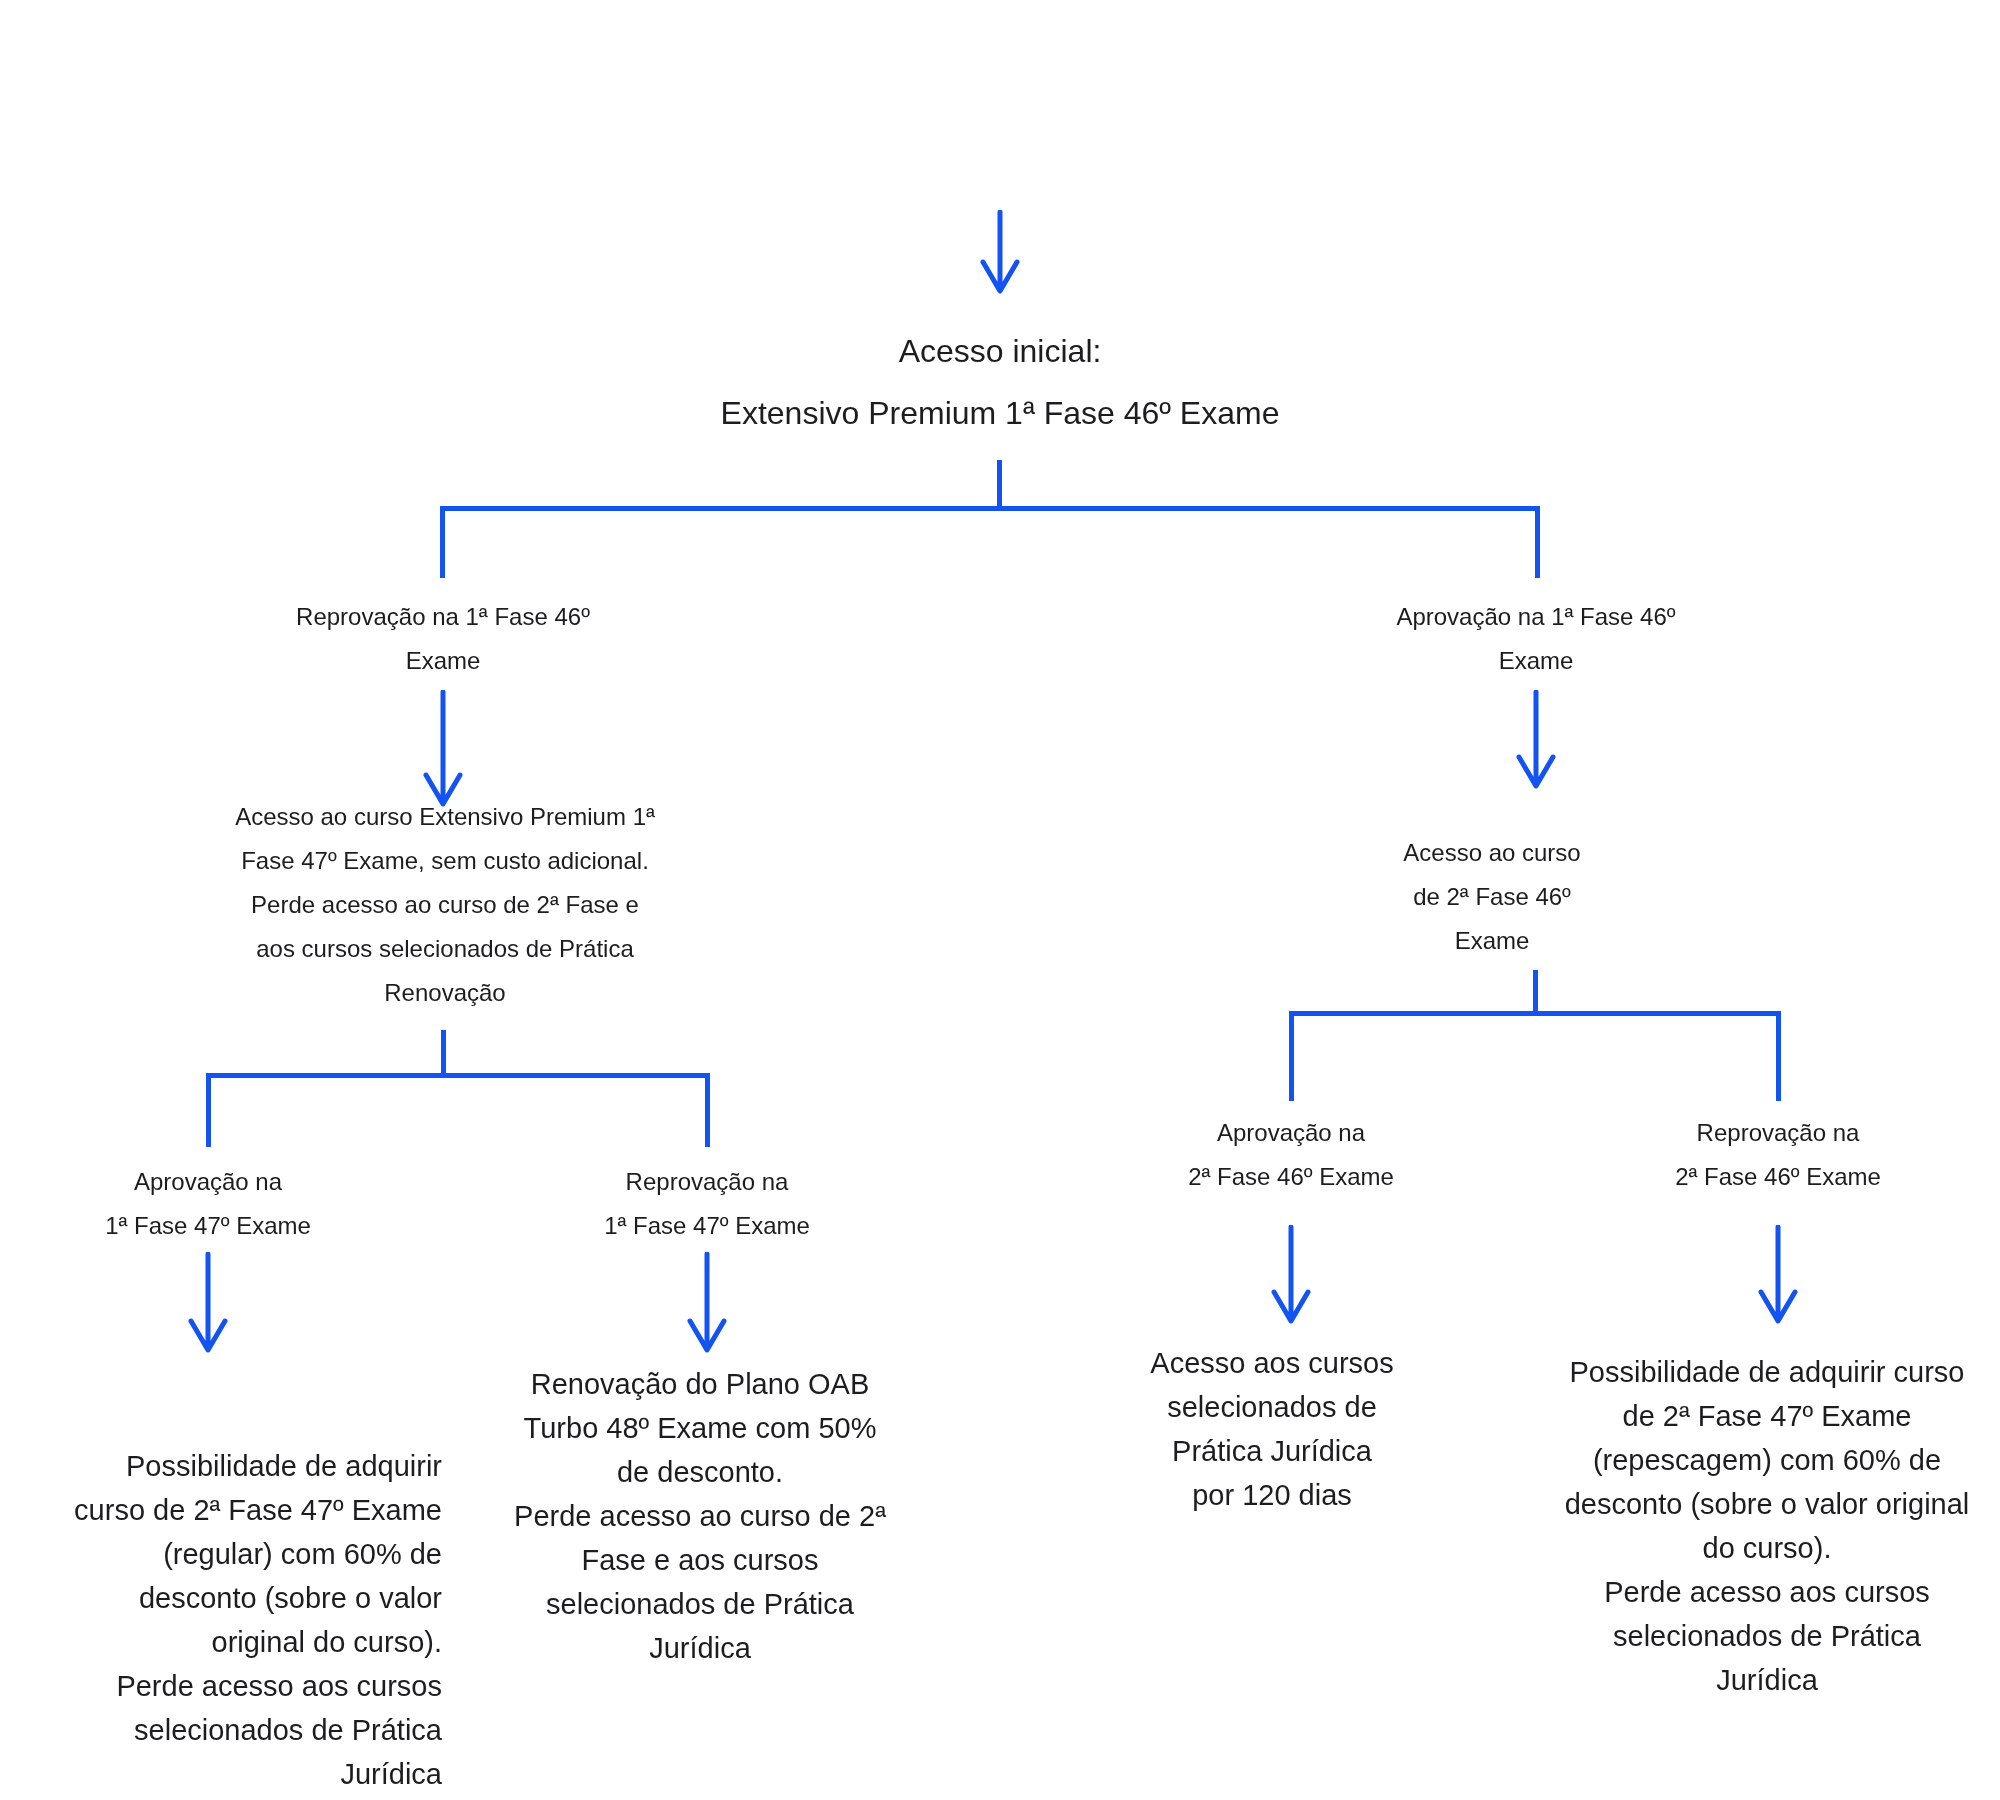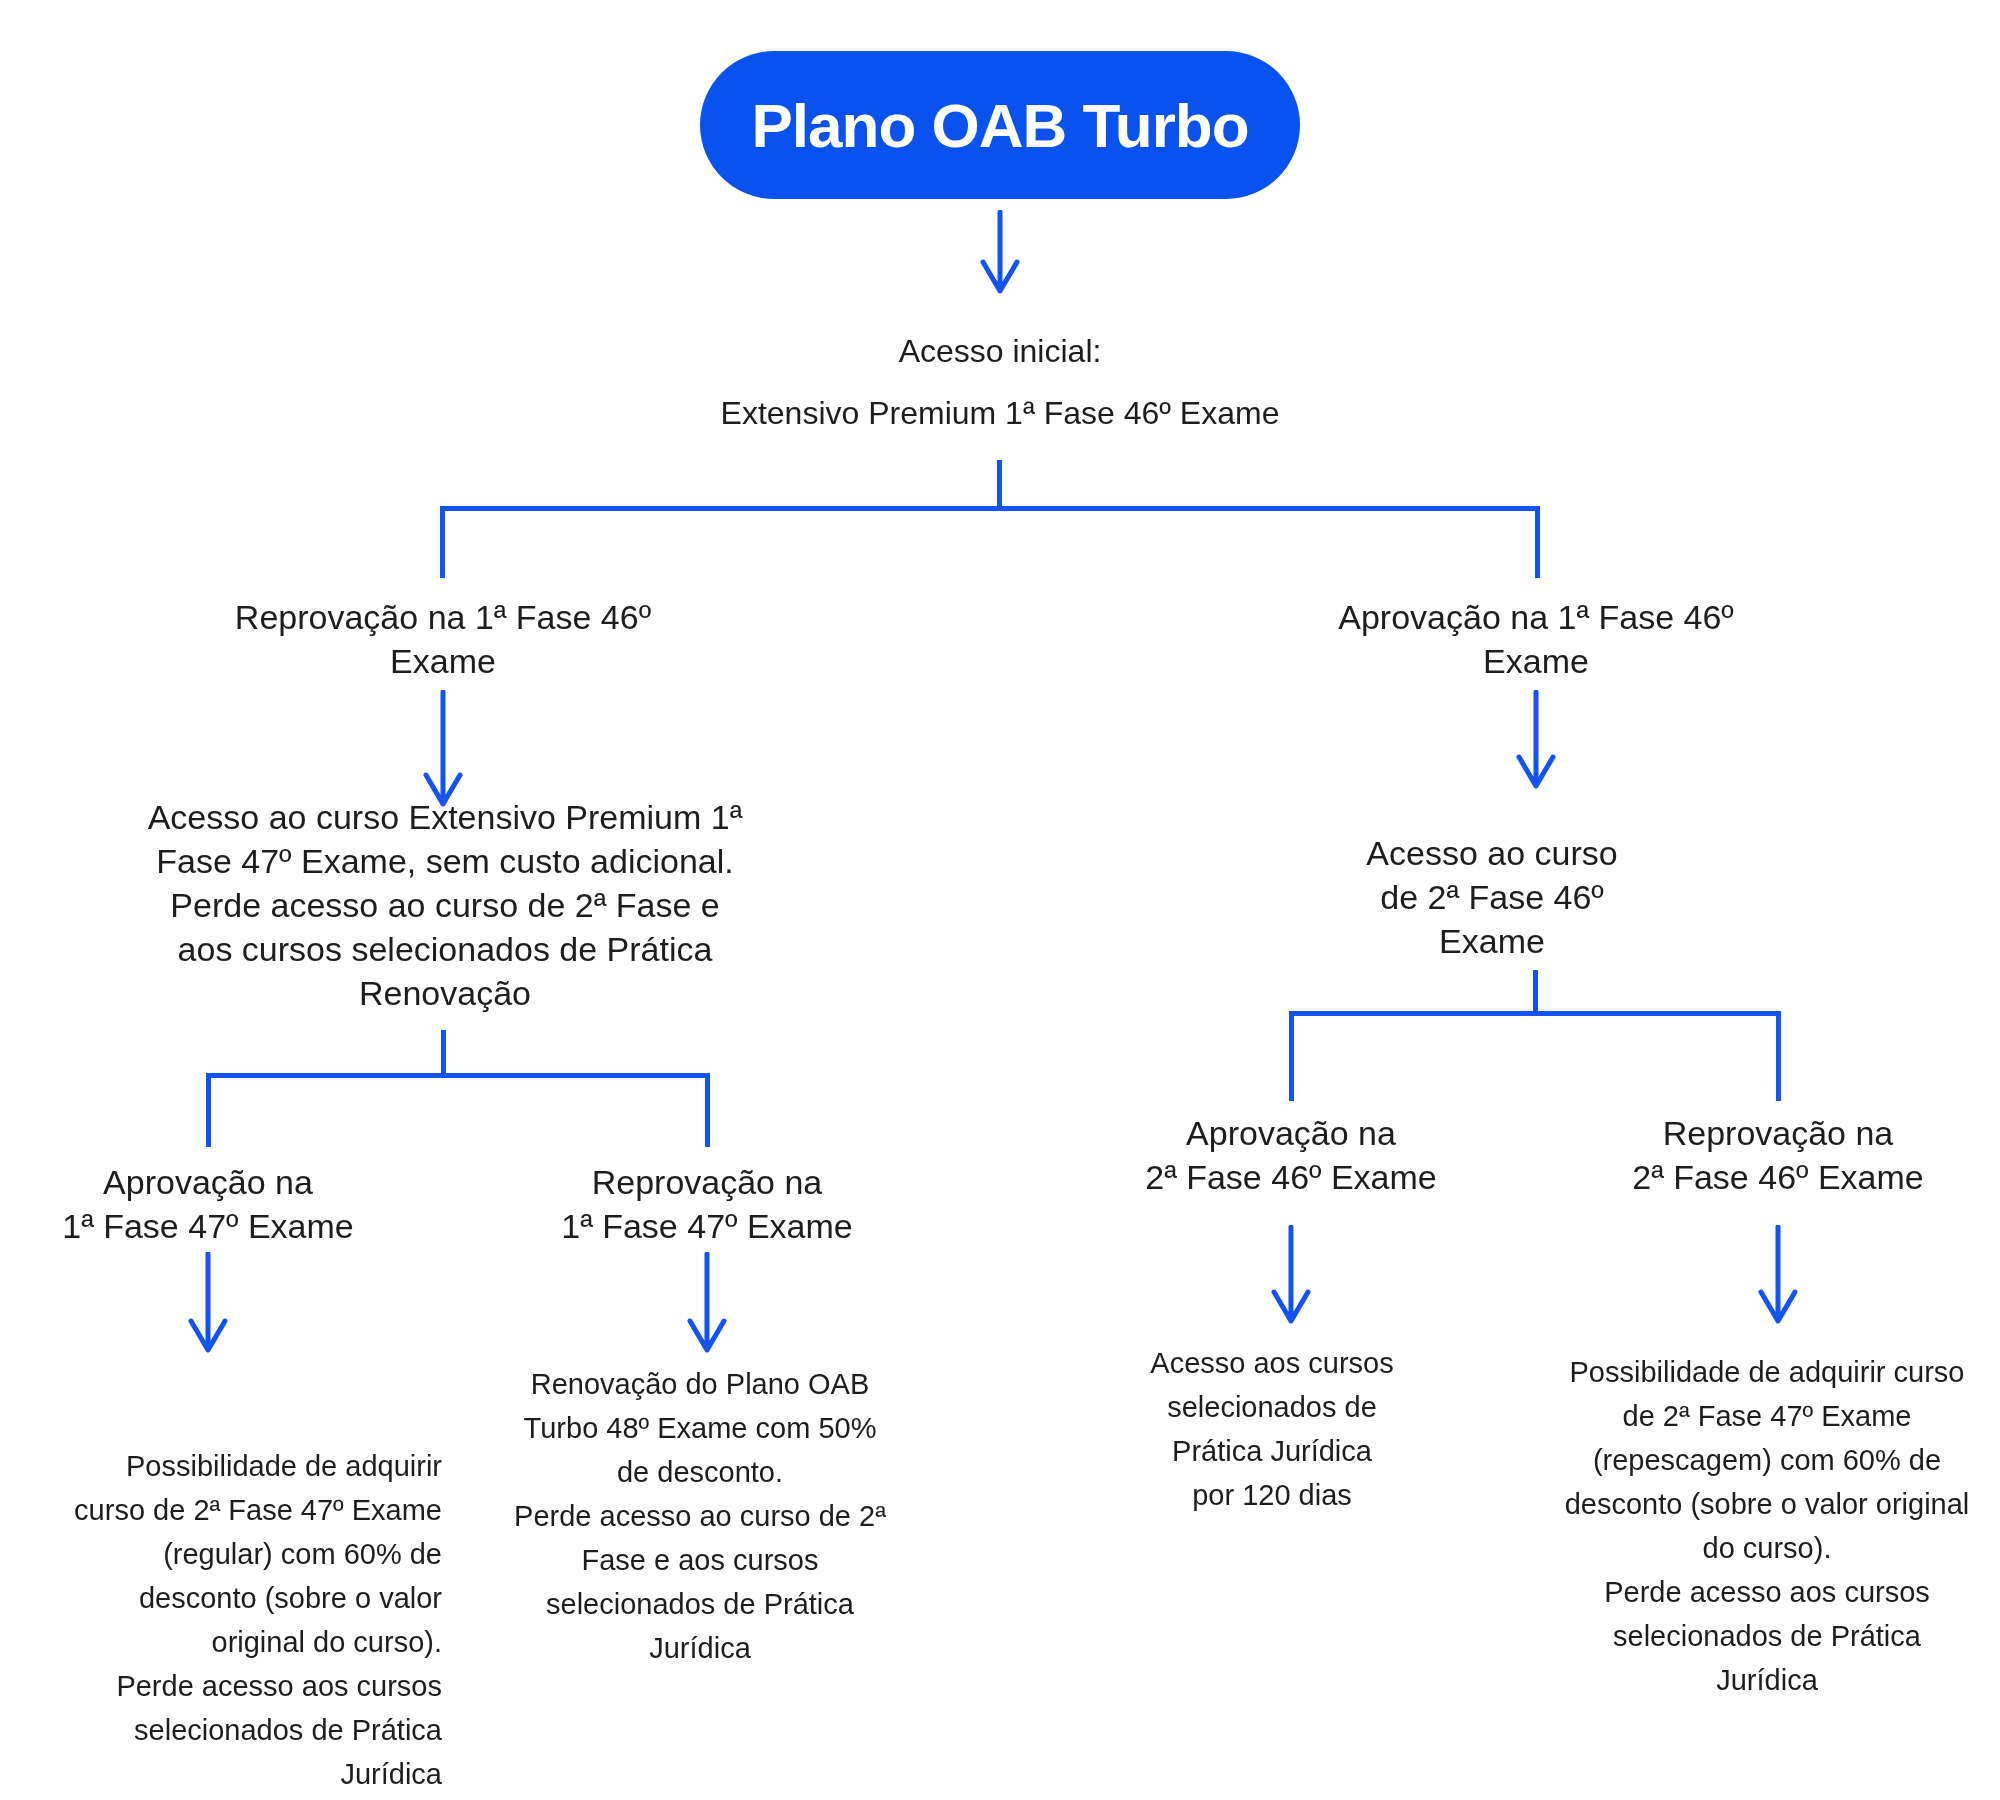--- a/index.html
+++ b/index.html
@@ -12,38 +12,35 @@
     background: #0A52F0; border-radius: 74px;
     display: flex; align-items: center; justify-content: center;
   }
   .pill-label {
     color: #ffffff; font-size: 62px; font-weight: bold; letter-spacing: -1px;
     white-space: nowrap;
   }
 
   .node {
     position: absolute; color: #1D1D1F; text-align: center;
-    white-space: pre-line; font-size: 34px; line-height: 44px; font-weight: 500;
+    white-space: pre-line; font-size: 24px; line-height: 44px; font-weight: 500;
   }
   .root-node { font-size: 32px; line-height: 62px; }
   .outcome   { font-size: 29px; line-height: 44px; }
 
   .seg { position: absolute; background: #1353F2; }
   .arrow { position: absolute; }
   .arrow path { stroke: #1353F2; stroke-width: 5; fill: none;
                 stroke-linecap: round; stroke-linejoin: round; }
 </style>
 </head>
 <body>
 
 <div id="canvas">
 
-  <div class="pill">
-    <span class="pill-label">Plano OAB Turbo</span>
-  </div>
 
   <svg class="arrow" style="left:978px; top:210px;" width="44" height="85" viewBox="0 0 44 85">
     <path d="M22 2 L22 80 M5 52 L22 81 L39 52"></path>
   </svg>
 
   <div class="node root-node" style="left:650px; top:320px; width:700px;">Acesso inicial:
 Extensivo Premium 1ª Fase 46º Exame</div>
 
   <div class="seg" style="left:997px;  top:460px; width:5px;    height:50px;"></div>
   <div class="seg" style="left:440px;  top:506px; width:1100px; height:5px;"></div>

